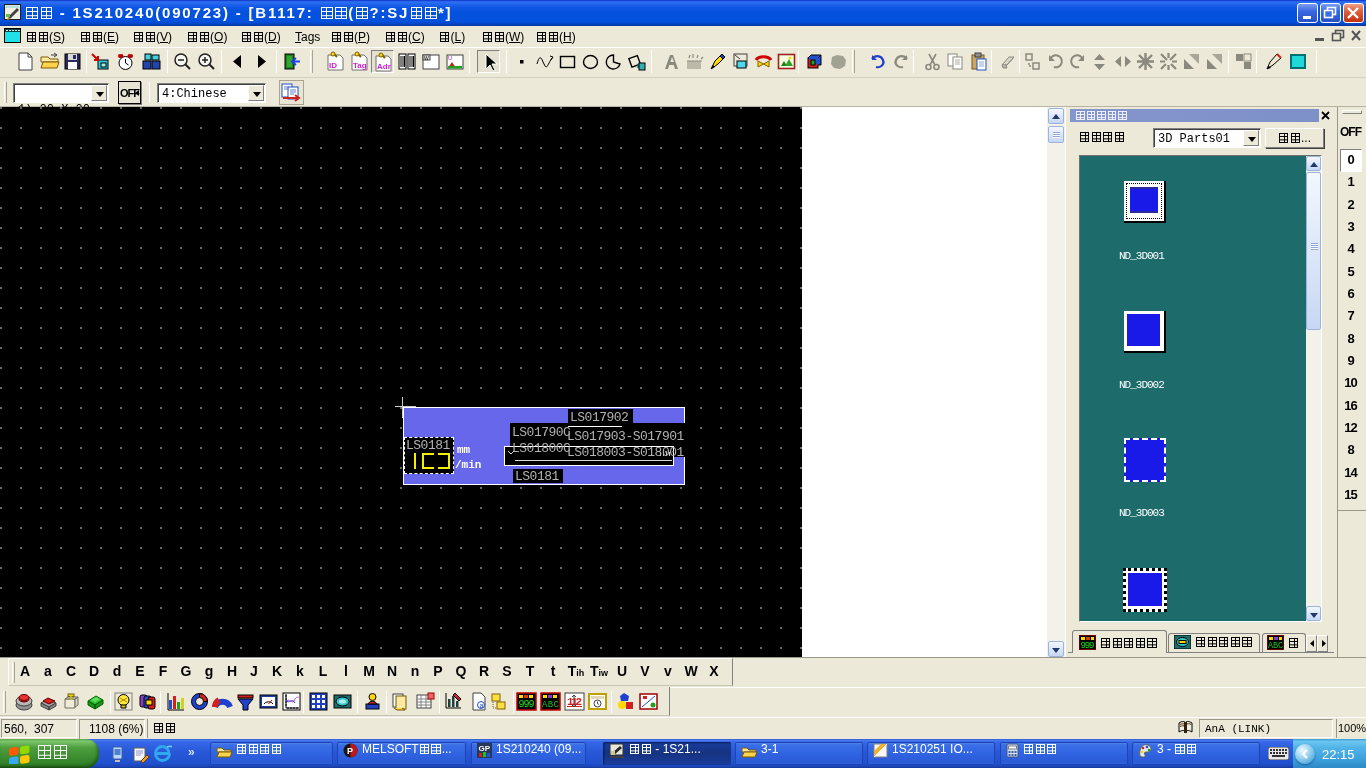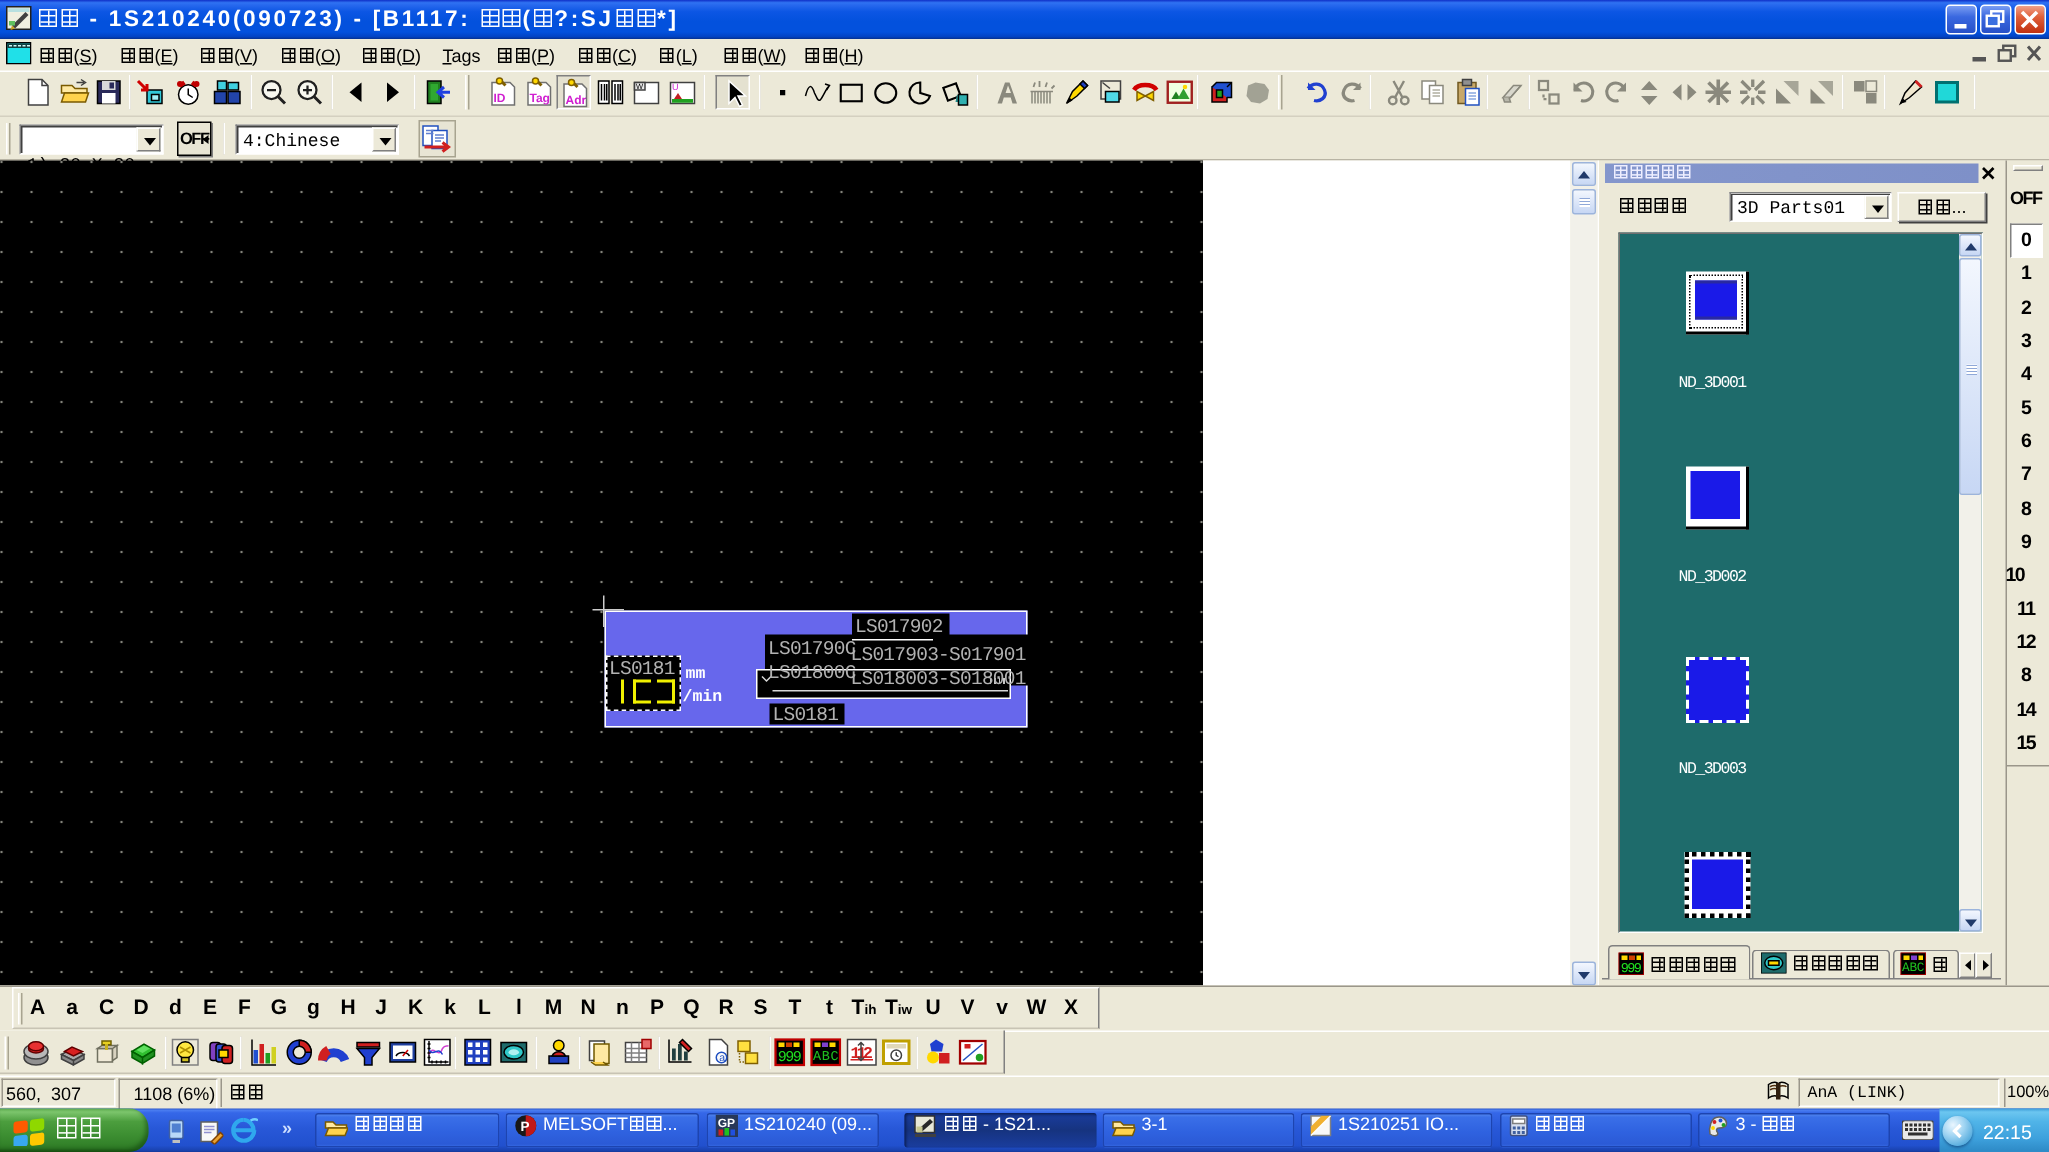--- a/index.html
+++ b/index.html
@@ -438,22 +438,22 @@
 <div class="ab" style="left:1337px;top:152px;width:27px;text-align:center;font-size:13px;font-weight:bold;letter-spacing:-1px">0</div>
 <div class="ab" style="left:1337px;top:174px;width:27px;text-align:center;font-size:13px;font-weight:bold;letter-spacing:-1px">1</div>
 <div class="ab" style="left:1337px;top:197px;width:27px;text-align:center;font-size:13px;font-weight:bold;letter-spacing:-1px">2</div>
 <div class="ab" style="left:1337px;top:219px;width:27px;text-align:center;font-size:13px;font-weight:bold;letter-spacing:-1px">3</div>
 <div class="ab" style="left:1337px;top:241px;width:27px;text-align:center;font-size:13px;font-weight:bold;letter-spacing:-1px">4</div>
 <div class="ab" style="left:1337px;top:264px;width:27px;text-align:center;font-size:13px;font-weight:bold;letter-spacing:-1px">5</div>
 <div class="ab" style="left:1337px;top:286px;width:27px;text-align:center;font-size:13px;font-weight:bold;letter-spacing:-1px">6</div>
 <div class="ab" style="left:1337px;top:308px;width:27px;text-align:center;font-size:13px;font-weight:bold;letter-spacing:-1px">7</div>
 <div class="ab" style="left:1337px;top:331px;width:27px;text-align:center;font-size:13px;font-weight:bold;letter-spacing:-1px">8</div>
 <div class="ab" style="left:1337px;top:353px;width:27px;text-align:center;font-size:13px;font-weight:bold;letter-spacing:-1px">9</div>
-<div class="ab" style="left:1337px;top:375px;width:27px;text-align:left;font-size:13px;font-weight:bold;letter-spacing:-1px">10</div>
-<div class="ab" style="left:1337px;top:398px;width:27px;text-align:center;font-size:13px;font-weight:bold;letter-spacing:-1px">11</div>
+<div class="ab" style="left:1337px;top:375px;width:27px;text-align:center;font-size:13px;font-weight:bold;letter-spacing:-1px">10</div>
+<div class="ab" style="left:1337px;top:398px;width:27px;text-align:center;font-size:13px;font-weight:bold;letter-spacing:-1px">16</div>
 <div class="ab" style="left:1337px;top:420px;width:27px;text-align:center;font-size:13px;font-weight:bold;letter-spacing:-1px">12</div>
 <div class="ab" style="left:1337px;top:442px;width:27px;text-align:center;font-size:13px;font-weight:bold;letter-spacing:-1px">8</div>
 <div class="ab" style="left:1337px;top:465px;width:27px;text-align:center;font-size:13px;font-weight:bold;letter-spacing:-1px">14</div>
 <div class="ab" style="left:1337px;top:487px;width:27px;text-align:center;font-size:13px;font-weight:bold;letter-spacing:-1px">15</div>
 <div class="ab" style="left:1338px;top:510px;width:28px;height:1px;background:#9a968a"></div>
 <div class="ab" style="left:403px;top:407px;width:282px;height:78px;background:#6767ec;border:1px solid #fff"></div>
 <div class="ab" style="left:402px;top:397px;width:1px;height:21px;background:#ccc"></div>
 <div class="ab" style="left:395px;top:406px;width:21px;height:1px;background:#ccc"></div>
 <div class="ab" style="left:568px;top:409px;width:65px;height:16px;background:#000">
     <span style="position:absolute;left:2px;top:1px;color:#b2b2b2;font-family:'Liberation Mono',monospace;font-size:13px;letter-spacing:-.5px;white-space:nowrap">LS017902</span>

